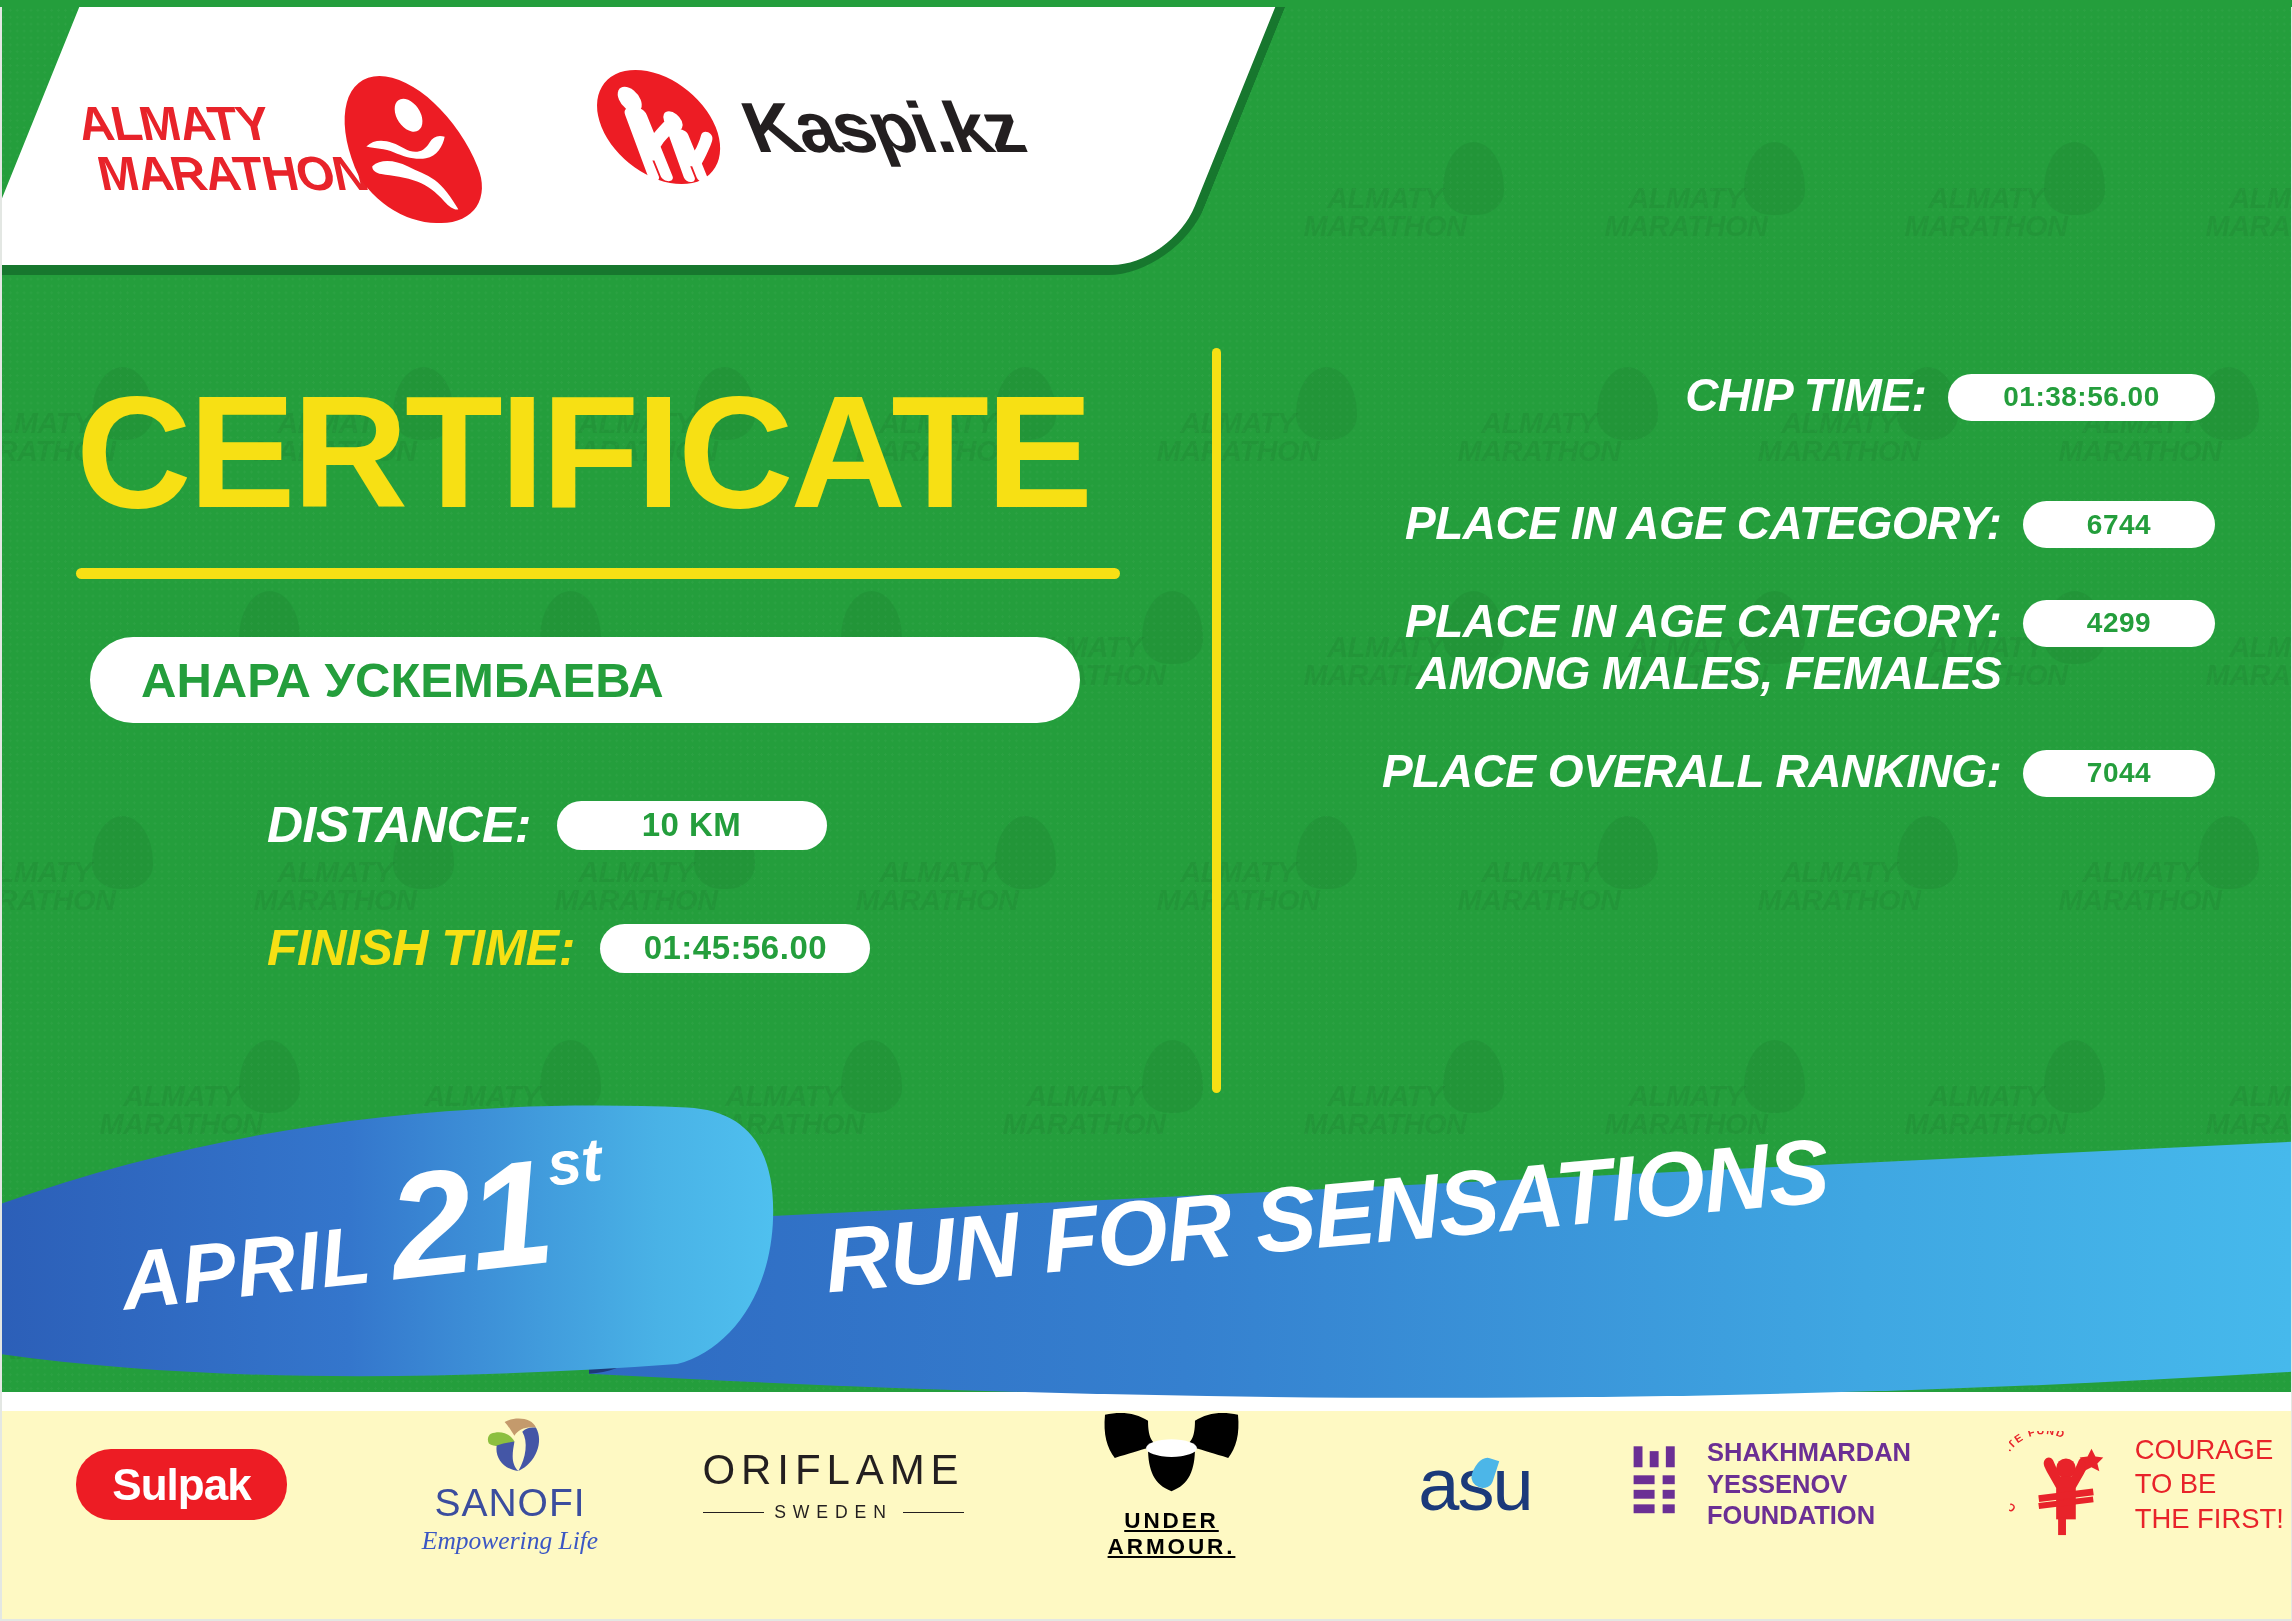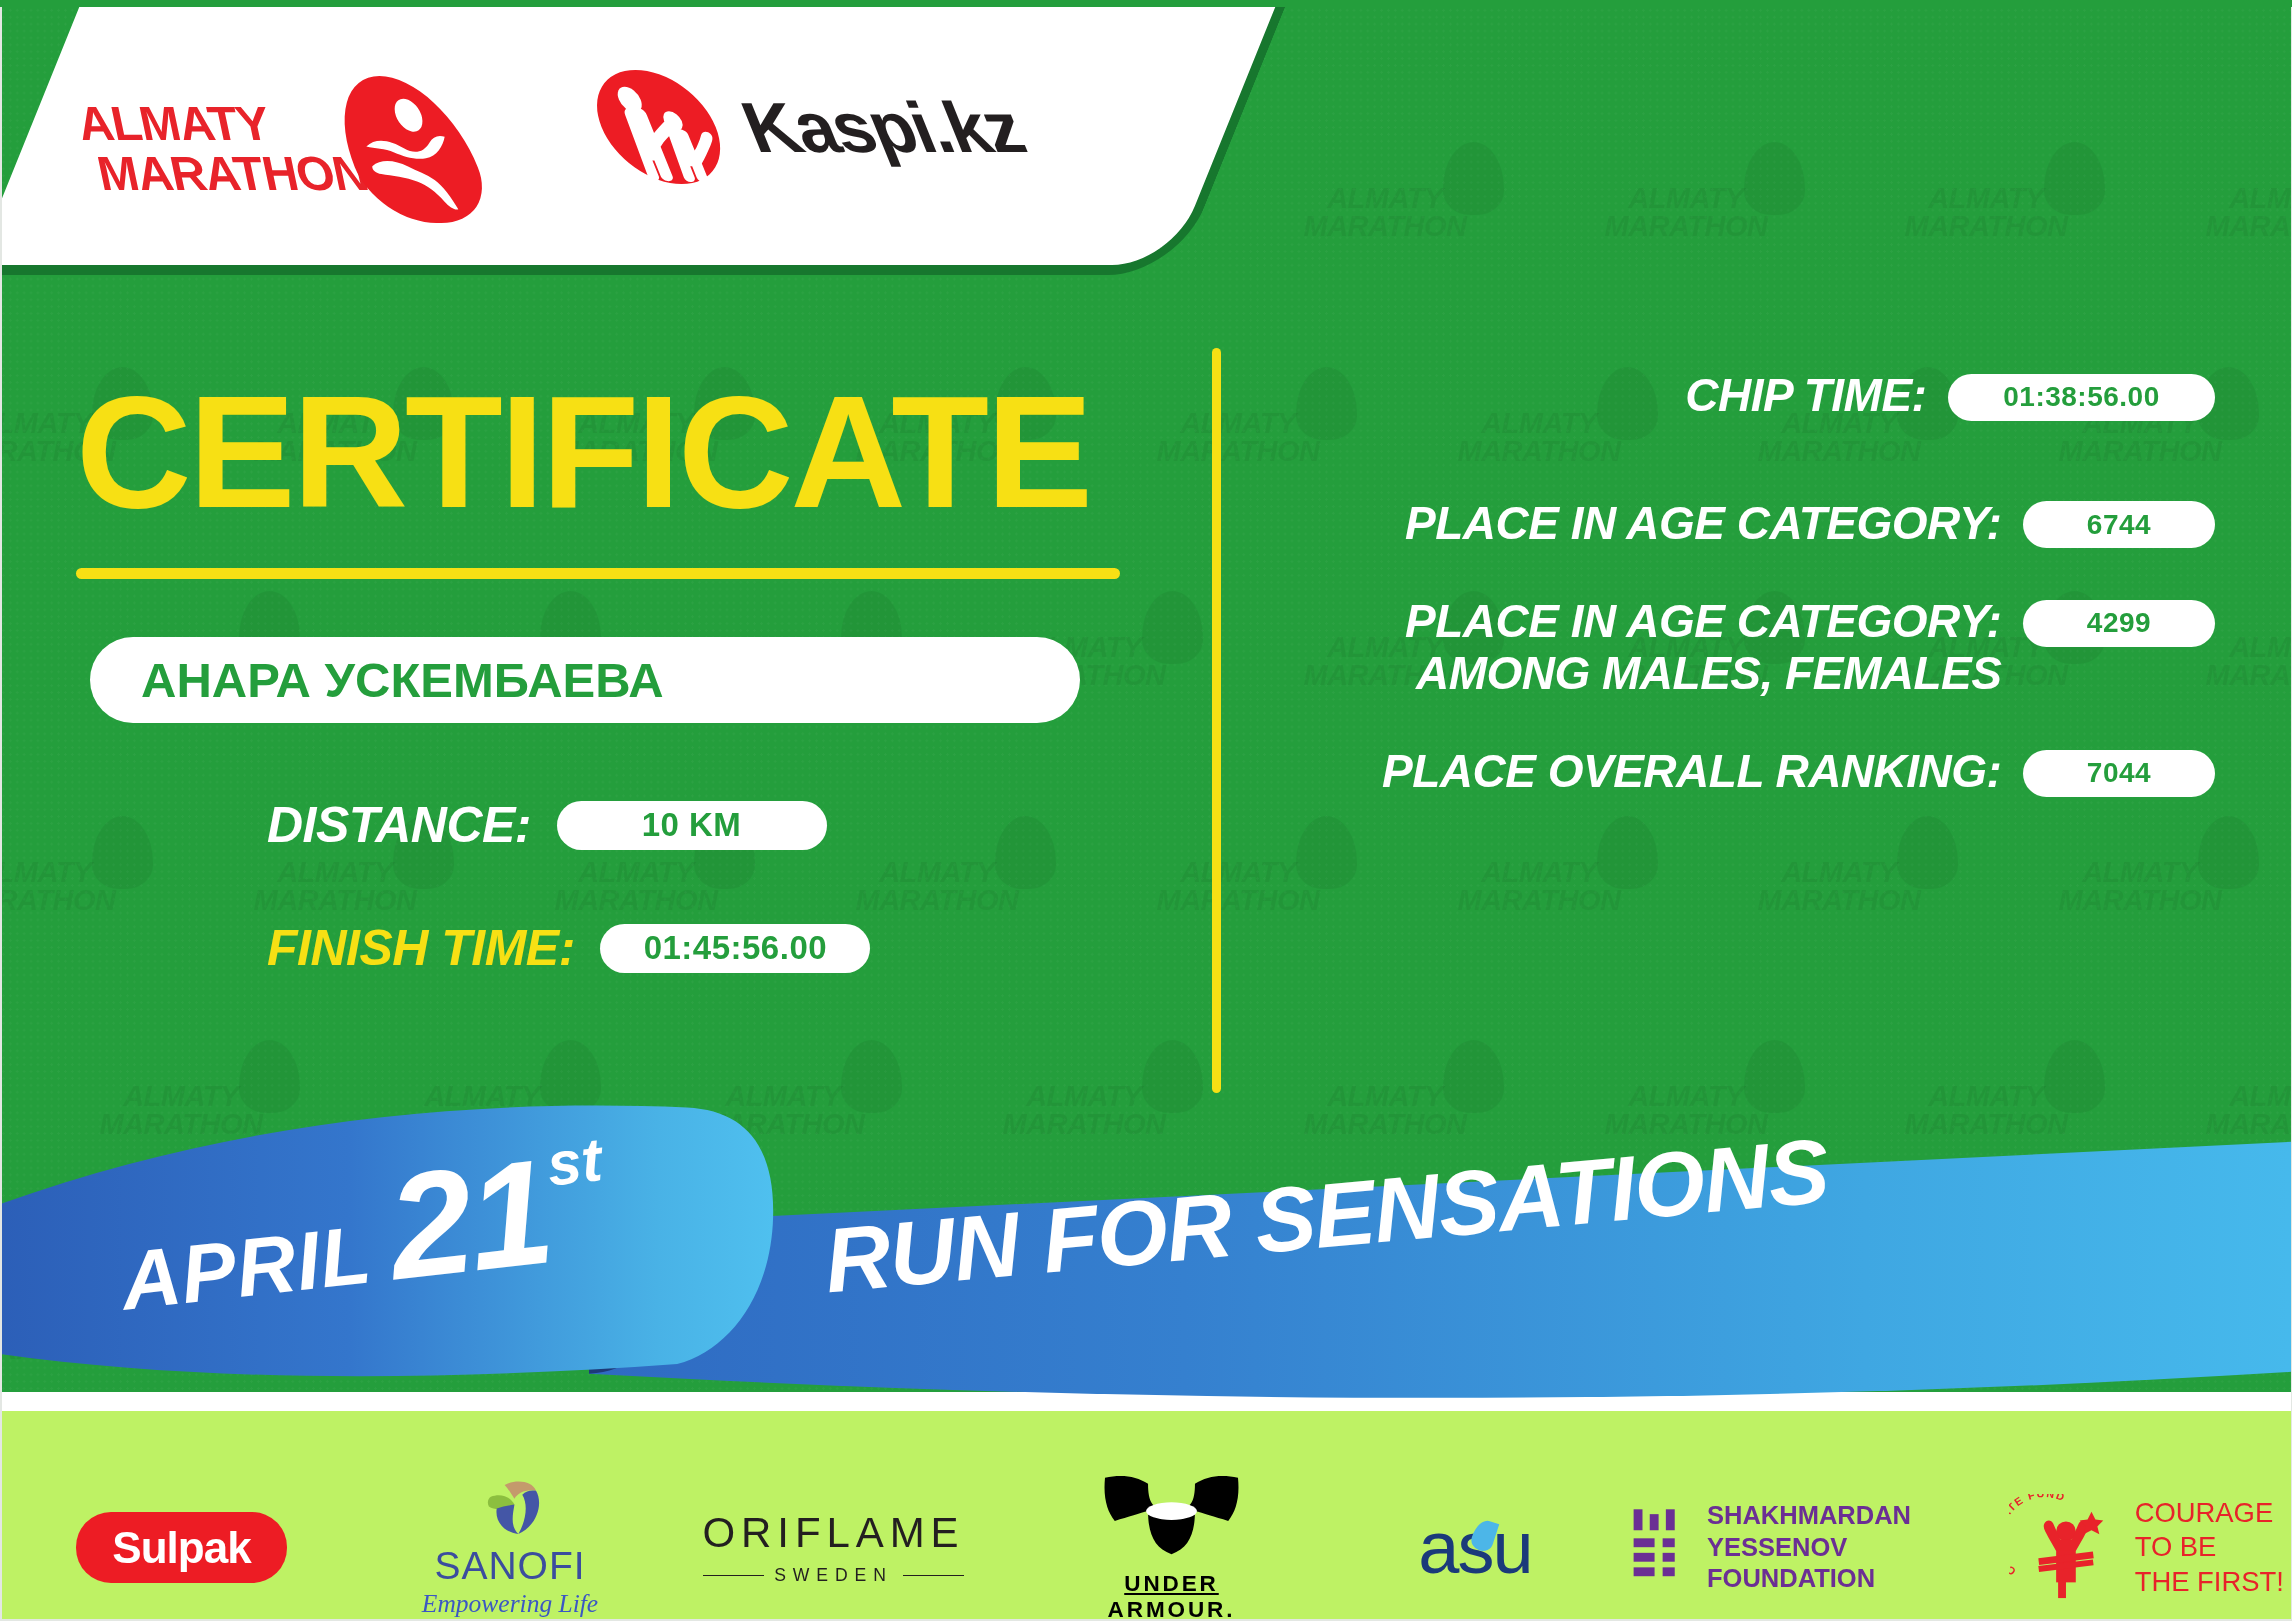--- a/index.html
+++ b/index.html
@@ -220,22 +220,22 @@
     position:absolute;left:823px;top:76px;
     transform:rotate(-5.2deg);
     color:#ffffff;font-size:91px;font-weight:900;font-style:italic;
     font-family:"Liberation Sans",sans-serif;
     letter-spacing:-1px;white-space:nowrap;
   }
 
   
   .sponsors{
     position:absolute;left:0;top:1411px;width:2293px;height:210px;
-    background:#bef264;
-    display:flex;align-items:flex-end;
+    background:#fef9c3;
+    display:flex;align-items:flex-start;
   }
   .sp{display:flex;align-items:center;justify-content:center;height:147px;}
 
   .sulpak{
     width:211px;height:71px;background:#ed1c24;border-radius:35px;
     display:flex;align-items:center;justify-content:center;
   }
   .sulpak span{
     color:#ffffff;font-size:44px;font-weight:700;
     font-family:"Liberation Sans",sans-serif;letter-spacing:-1px;

